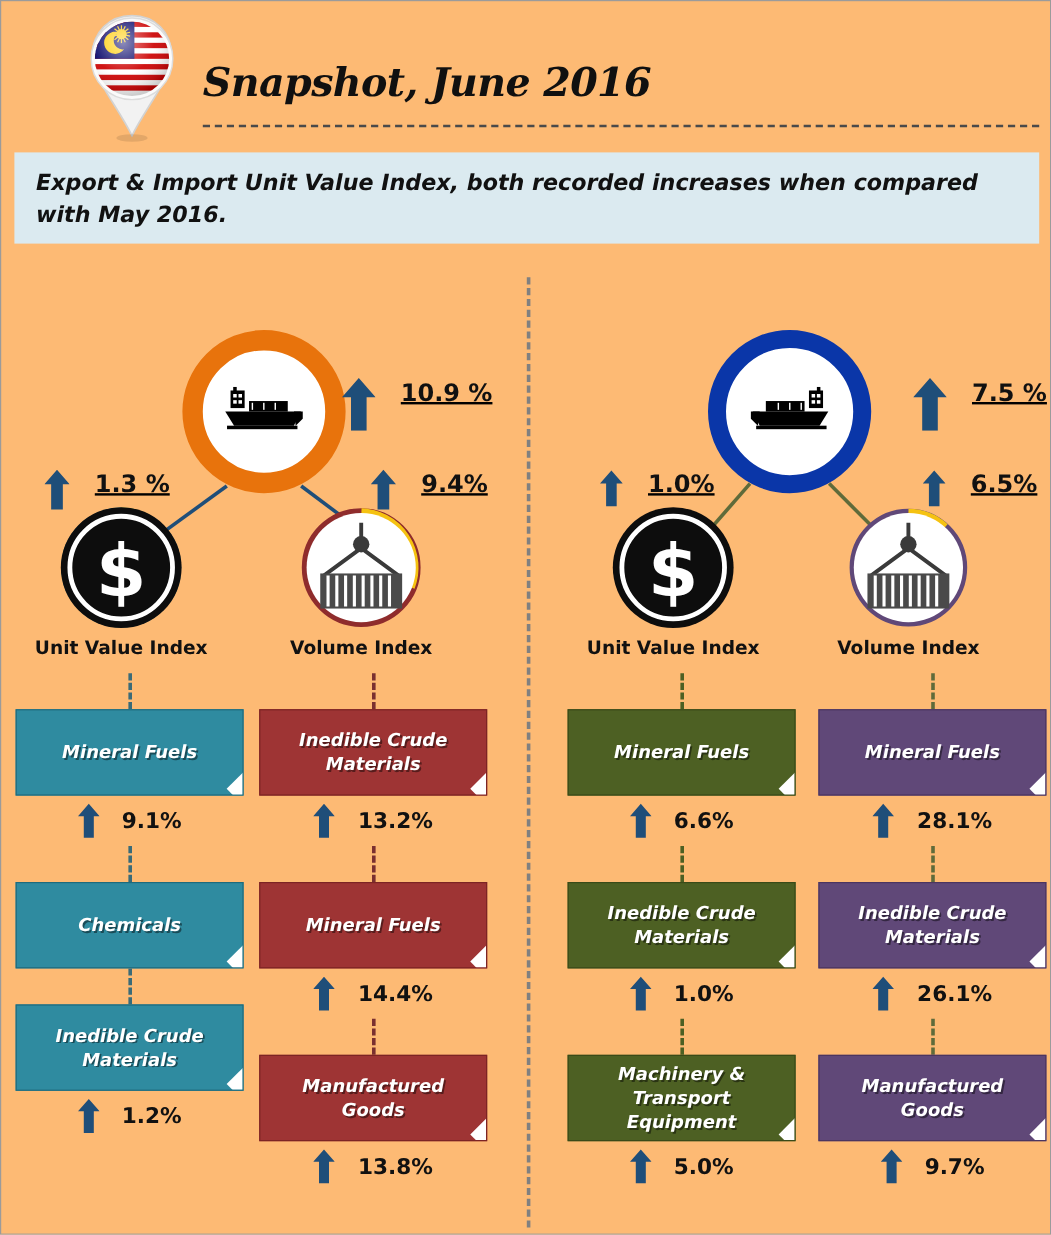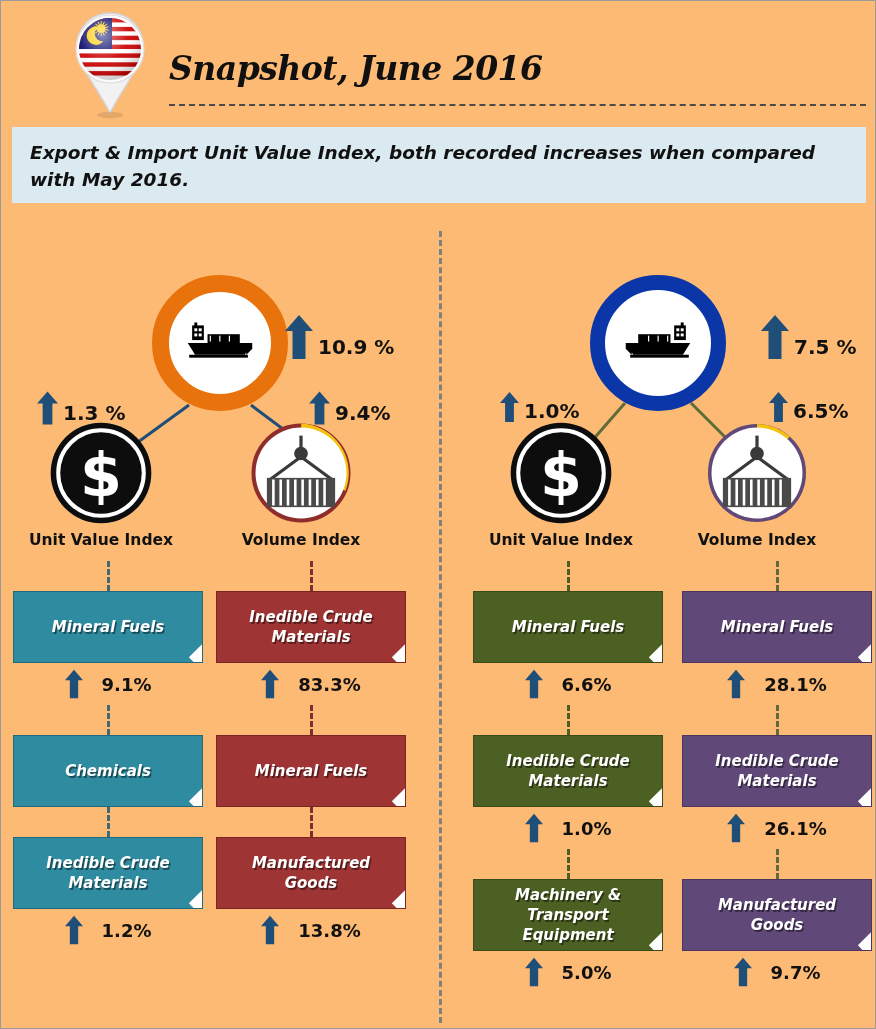--- a/index.html
+++ b/index.html
@@ -144,23 +144,24 @@
   }
   .index-label.left  { left: 15px; }
   .index-label.right { left: 215px; }
   .panel.imports .index-label.left  { left: 37px; }
   .panel.imports .index-label.right { left: 233px; }
 
   
   .pct-group {
     position: absolute;
     display: flex;
-    align-items: flex-end;
-    gap: 5px;
+    align-items: flex-start;
+    gap: 21px;
     white-space: nowrap;
+    text-decoration: underline;
   }
   .pct-group .pct-text {
     font-family: "DejaVu Sans", sans-serif;
     font-weight: bold;
     font-size: 20px;
     color: #111;
   }
   .arrow-up { display: block; }
 
   .pct-main  { top: 90px; }
@@ -547,28 +548,34 @@
     <div class="col c2">
       <div class="cell">
         <div class="dash-conn"></div>
         <div class="box red">
           <span class="box-label">Inedible Crude Materials</span>
         </div>
         <div class="row-pct">
           <svg class="arrow-up" width="18" height="30" viewBox="0 0 28 44">
             <path d="M14 0 L28 16 H20.5 V44 H7.5 V16 H0 Z" fill="#1f4e79"></path>
           </svg>
-          <span class="pct-text">83.3%</span>
+          <span class="pct-text">13.2%</span>
         </div>
       </div>
       <div class="cell">
         <div class="dash-conn"></div>
         <div class="box red">
           <span class="box-label">Mineral Fuels</span>
         </div>
+        <div class="row-pct">
+          <svg class="arrow-up" width="18" height="30" viewBox="0 0 28 44">
+            <path d="M14 0 L28 16 H20.5 V44 H7.5 V16 H0 Z" fill="#1f4e79"></path>
+          </svg>
+          <span class="pct-text">14.4%</span>
+        </div>
       </div>
       <div class="cell">
         <div class="dash-conn"></div>
         <div class="box red">
           <span class="box-label">Manufactured Goods</span>
         </div>
         <div class="row-pct">
           <svg class="arrow-up" width="18" height="30" viewBox="0 0 28 44">
             <path d="M14 0 L28 16 H20.5 V44 H7.5 V16 H0 Z" fill="#1f4e79"></path>
           </svg>

